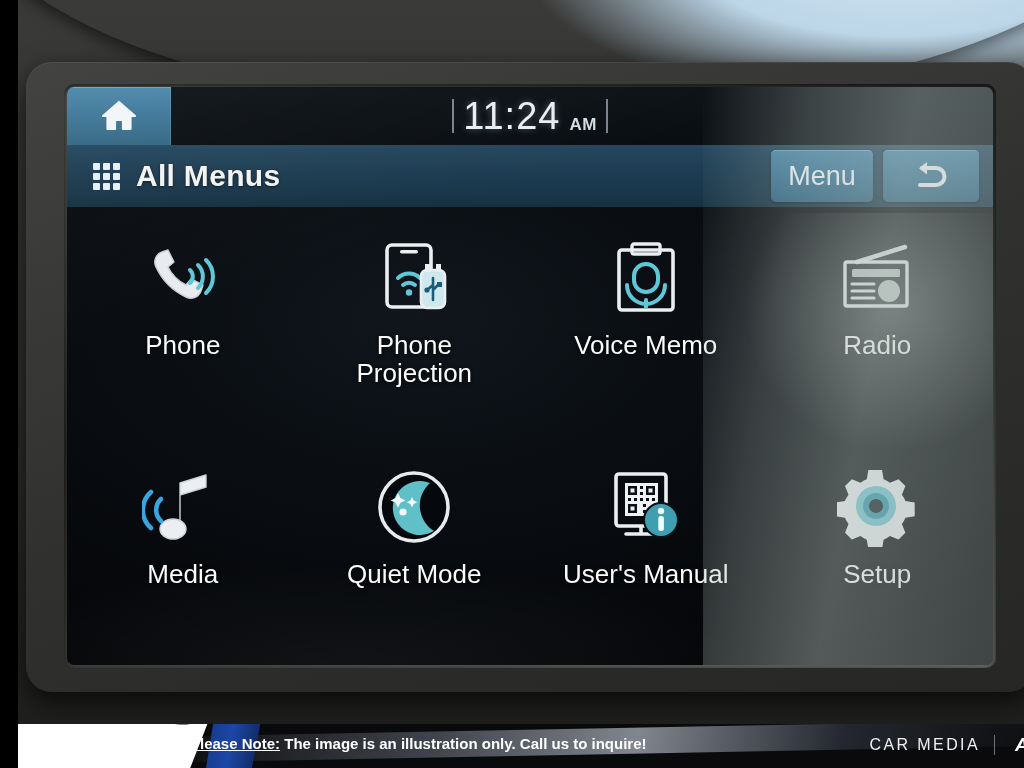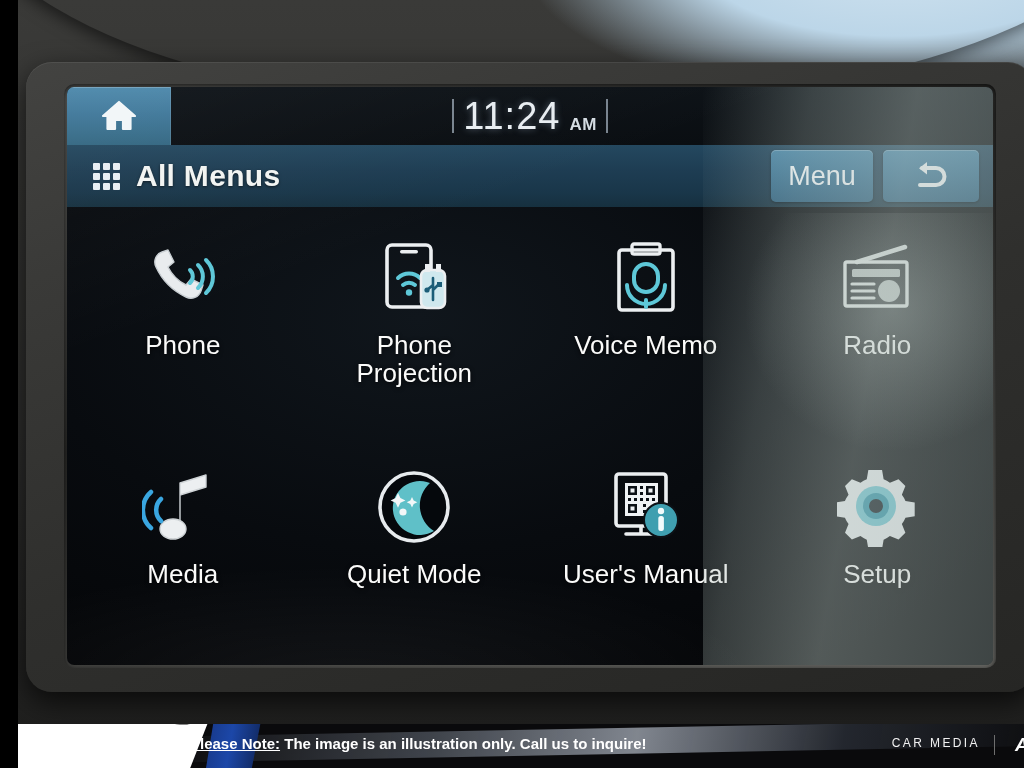--- a/index.html
+++ b/index.html
@@ -109,21 +109,21 @@
   #logo-accent { position:absolute; left:188px; top:-40px; width:62px; height:84px;
     background:linear-gradient(100deg,#16347e 0%,#1c47a8 45%,#0d1d45 100%);
     clip-path:polygon(22% 0,100% 0,74% 100%,0 100%); }
   .logo-swoosh { position:absolute; left:120px; top:-38px; width:100px; height:78px;
     border:2px solid #111; border-color:transparent #111 #111 transparent;
     border-radius:50%; transform:rotate(-12deg); }
 
   #note { position:absolute; left:172px; top:11px; font-size:15px; color:#fff;
     font-weight:700; white-space:nowrap; }
   #note u { text-decoration:underline; }
-  #carmedia { position:absolute; right:62px; top:12px; font-size:12px; color:#f0f0f0;
+  #carmedia { position:absolute; right:62px; top:12px; font-size:16px; color:#f0f0f0;
     letter-spacing:2.4px; font-weight:400; }
   #cm-sep { position:absolute; right:47px; top:11px; width:1px; height:20px;
     background:#6e6e6e; }
   #av { position:absolute; right:10px; top:10px; font-size:19px; font-weight:800;
     color:#fff; font-style:italic; letter-spacing:-1px; }
 </style>
 </head>
 <body>
 
 <div id="photo">

